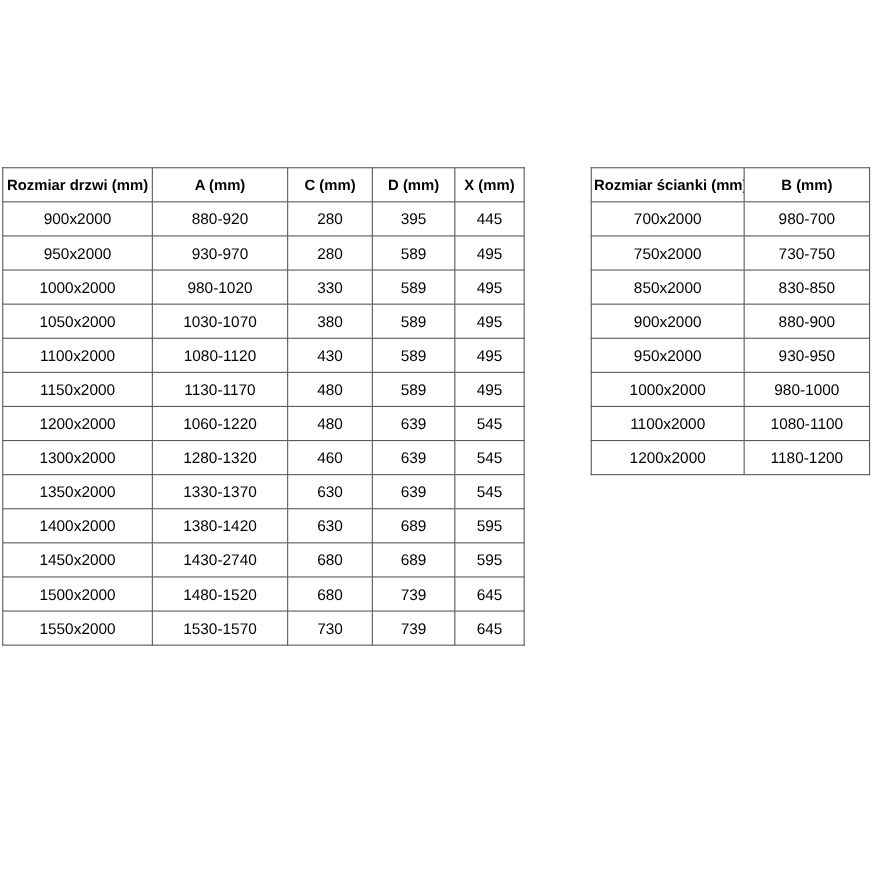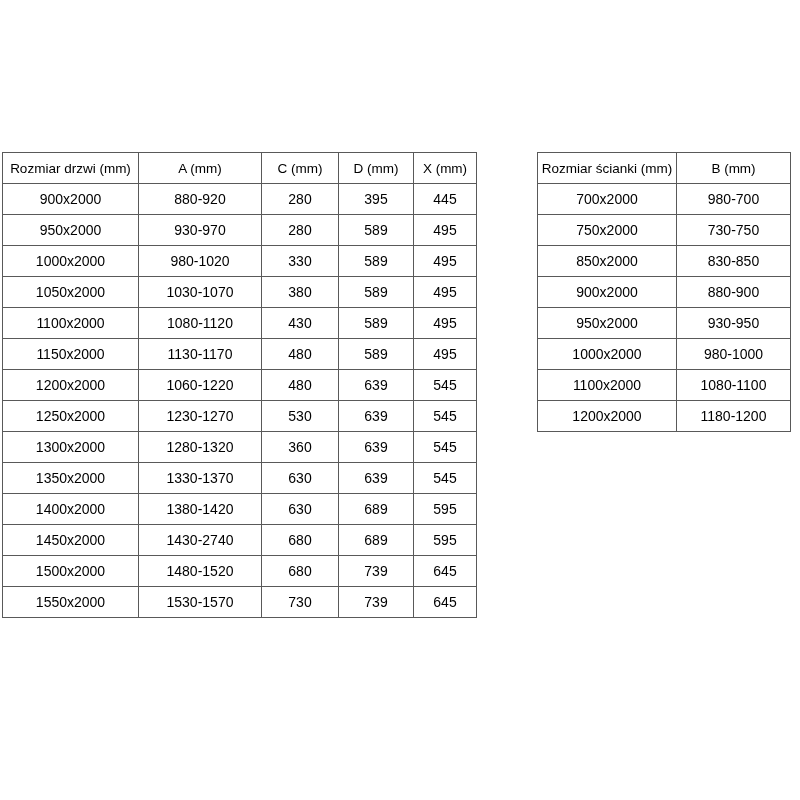--- a/index.html
+++ b/index.html
@@ -29,21 +29,21 @@
     text-align: center;
     vertical-align: middle;
     padding: 0 2px;
     height: 30px;
     font-size: 14px;
     color: #000000;
     white-space: nowrap;
     overflow: hidden;
   }
   table.spec th {
-    font-weight: normal;
+    font-weight: bold;
     font-size: 13.5px;
   }
   #door-table {
     left: 2px;
     top: 152px;
     width: 475px;
   }
   #wall-table {
     left: 537px;
     top: 152px;
@@ -116,30 +116,23 @@
           <td>495</td>
         </tr>
         <tr>
           <td>1200x2000</td>
           <td>1060-1220</td>
           <td>480</td>
           <td>639</td>
           <td>545</td>
         </tr>
         <tr>
-          <td>1250x2000</td>
-          <td>1230-1270</td>
-          <td>530</td>
-          <td>639</td>
-          <td>545</td>
-        </tr>
-        <tr>
           <td>1300x2000</td>
           <td>1280-1320</td>
-          <td>360</td>
+          <td>460</td>
           <td>639</td>
           <td>545</td>
         </tr>
         <tr>
           <td>1350x2000</td>
           <td>1330-1370</td>
           <td>630</td>
           <td>639</td>
           <td>545</td>
         </tr>

